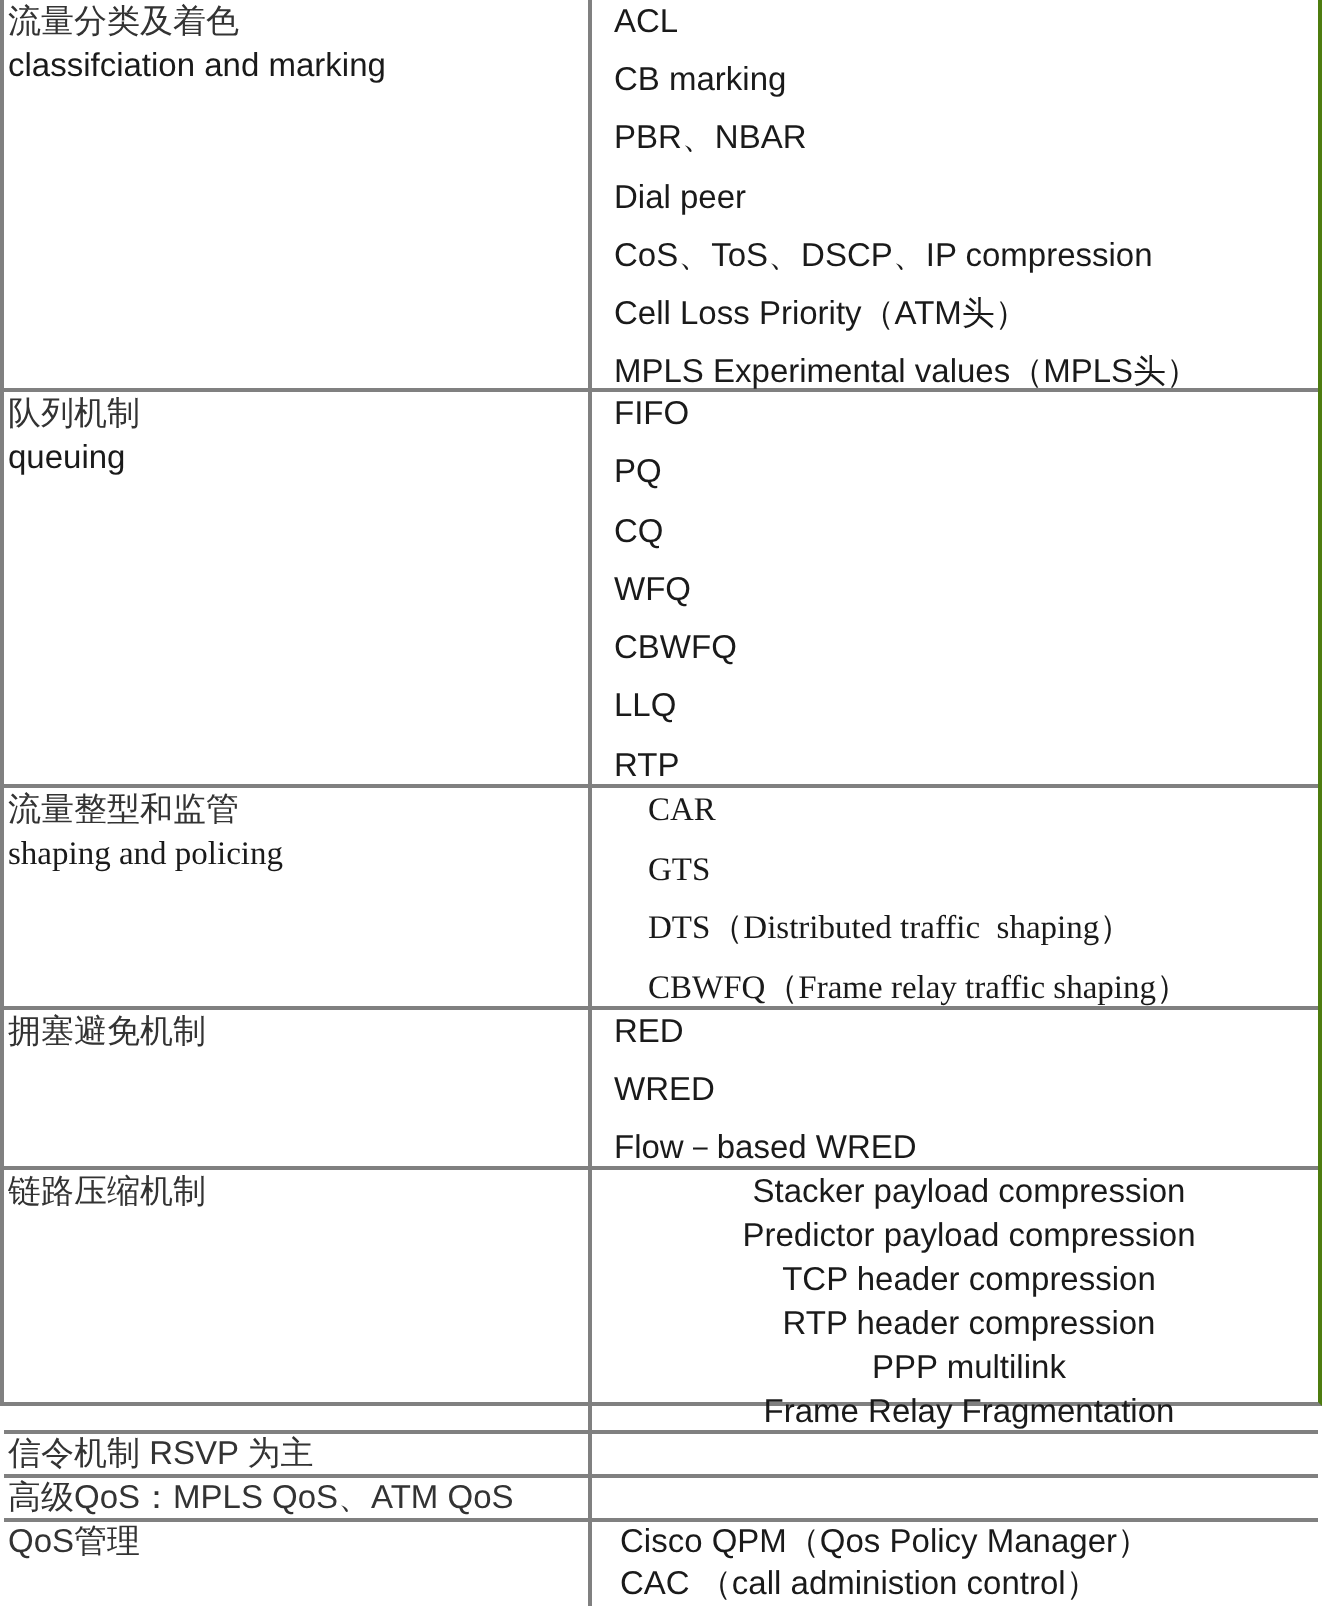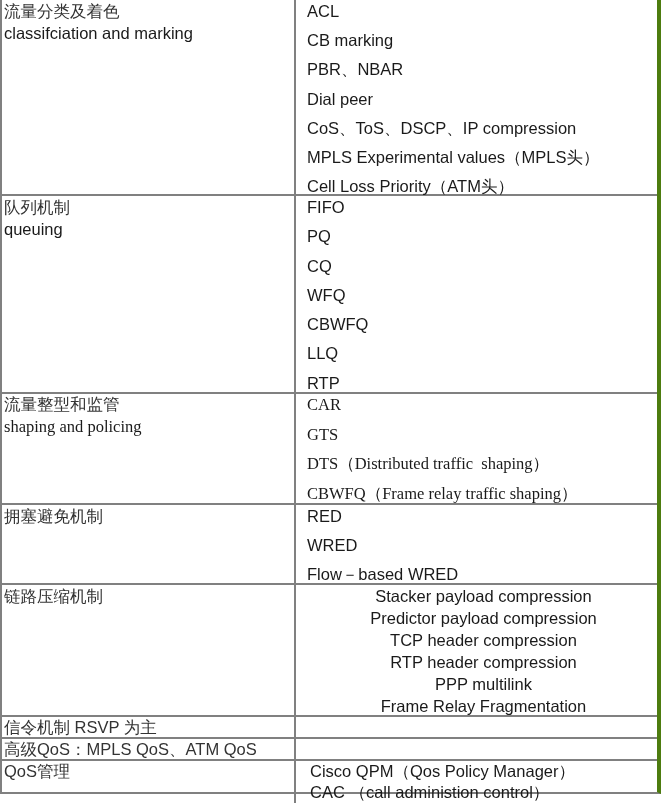--- a/index.html
+++ b/index.html
@@ -1,33 +1,33 @@
 <!DOCTYPE html>
 <html><head>
   <meta charset="utf-8">
   <style>
     html, body { margin: 0; padding: 0; background: #ffffff; }
     body { width: 662px; height: 804px; overflow: hidden; position: relative;
            font-family: "Liberation Sans", "DejaVu Sans", sans-serif; color: #1a1a1a; }
-    .table { position: absolute; left: 0; top: 0; width: 661px; height: 794px;
-             border-left: 2px solid #808080; border-right: 4px solid #4d7c0f;
+    .table { position: absolute; left: 0; top: 0; width: 661px; height: 703px;
+             border-left: 2px solid #808080; border-right: 2px solid #4d7c0f;
              border-bottom: 2px solid #808080; box-sizing: border-box; }
     .row { position: absolute; left: 0; width: 100%; box-sizing: border-box;
            border-bottom: 2px solid #808080; }
     .row.last { border-bottom: none; }
     .cell-left { position: absolute; left: 0; top: 0; width: 294px; height: 100%;
                  border-right: 2px solid #808080; box-sizing: border-box; padding: 0 0 0 2px;
                  font-size: 16.5px; line-height: 22px; }
     .cell-right { position: absolute; left: 296px; top: 0; right: 0; height: 100%;
                   box-sizing: border-box; padding-left: 9px; font-size: 16.5px; }
     .cn { color: #333; }
     .line { display: block; white-space: pre; }
     .r1 .cell-right .line { height: 29.2px; line-height: 22px; }
     .r2 .cell-right .line { height: 29.3px; line-height: 22px; }
-    .r3 .cell-right .line { height: 29.5px; line-height: 22px; }
+    .r3 .cell-right .line { height: 29.5px; line-height: 22px; margin-left: 17px; }
     .r4 .cell-right .line { height: 29px; line-height: 22px; }
     .r5 .cell-right { padding-left: 12px; text-align: center; }
     .r5 .cell-right .line { height: 22px; line-height: 22px; }
     .r8 .cell-right { padding-left: 12px; }
     .r8 .cell-right .line { height: 21px; line-height: 21px; }
     .single { line-height: 21px; }
   </style>
 </head>
 <body>
 
@@ -37,22 +37,22 @@
     <div class="cell-left">
       <span class="line cn">流量分类及着色</span>
       <span class="line">classifciation and marking</span>
     </div>
     <div class="cell-right">
       <span class="line">ACL</span>
       <span class="line">CB marking</span>
       <span class="line">PBR、NBAR</span>
       <span class="line">Dial peer</span>
       <span class="line">CoS、ToS、DSCP、IP compression</span>
+      <span class="line">Cell Loss Priority（ATM头）</span>
       <span class="line">MPLS Experimental values（MPLS头）</span>
-      <span class="line">Cell Loss Priority（ATM头）</span>
     </div>
   </div>
 
   <div class="row r2" style="top:196px; height:198px;">
     <div class="cell-left">
       <span class="line cn">队列机制</span>
       <span class="line">queuing</span>
     </div>
     <div class="cell-right">
       <span class="line">FIFO</span>

